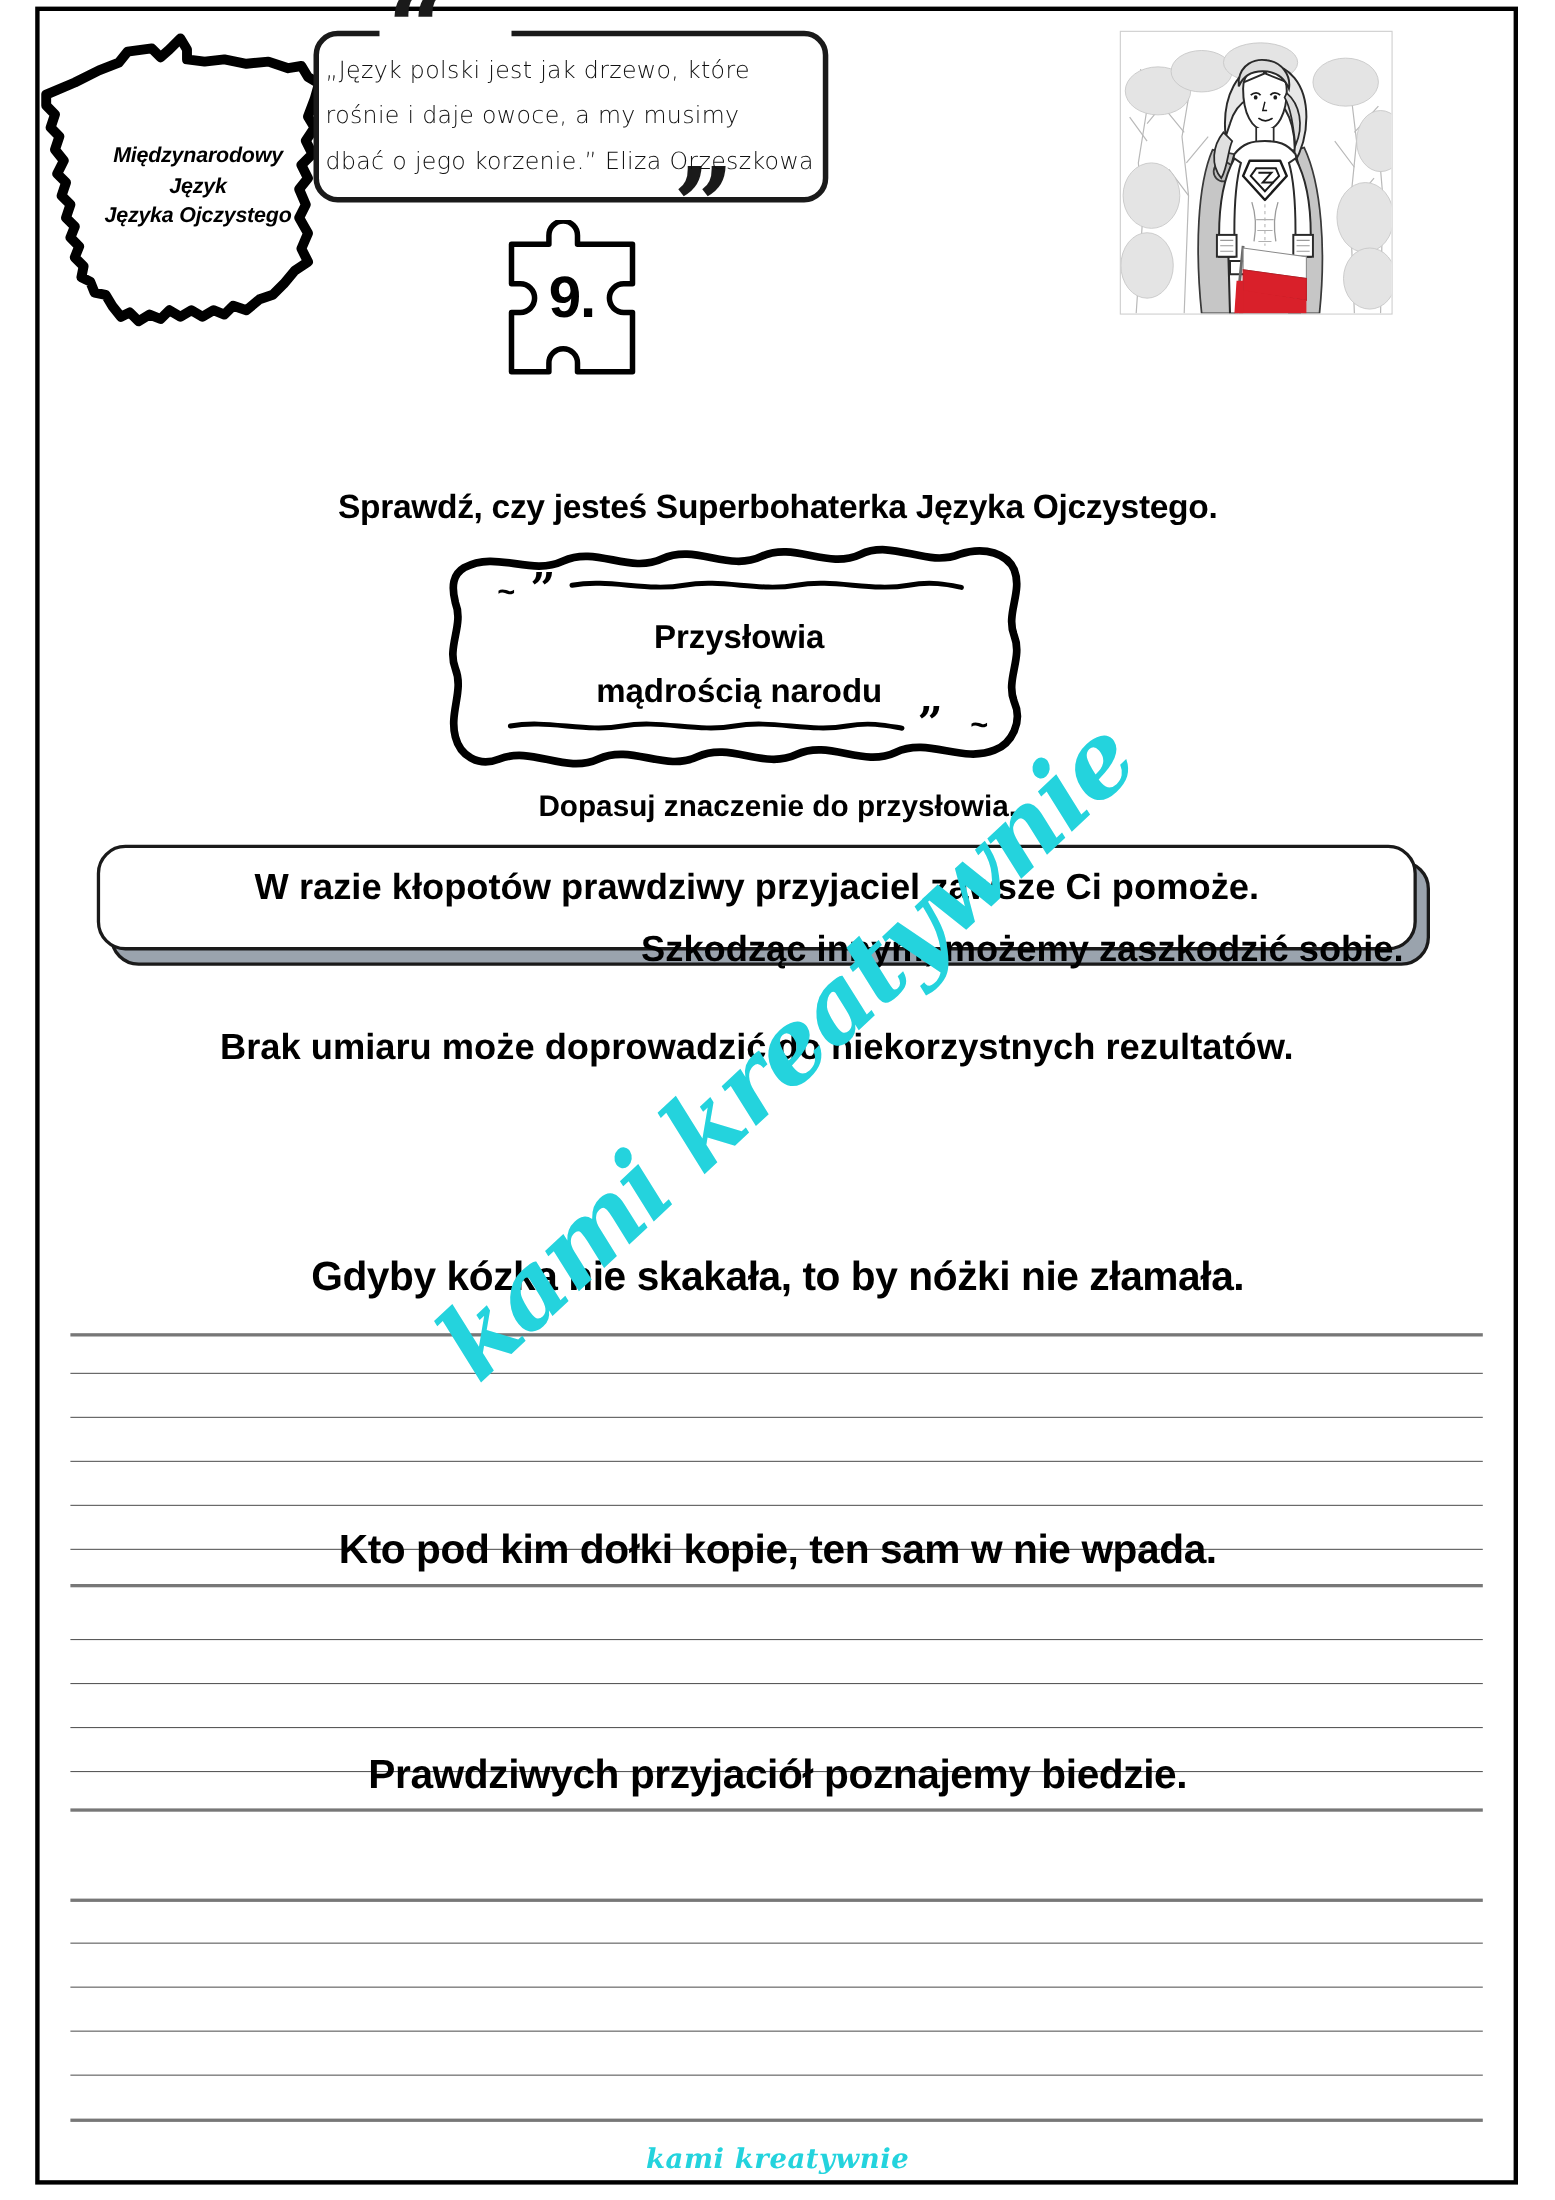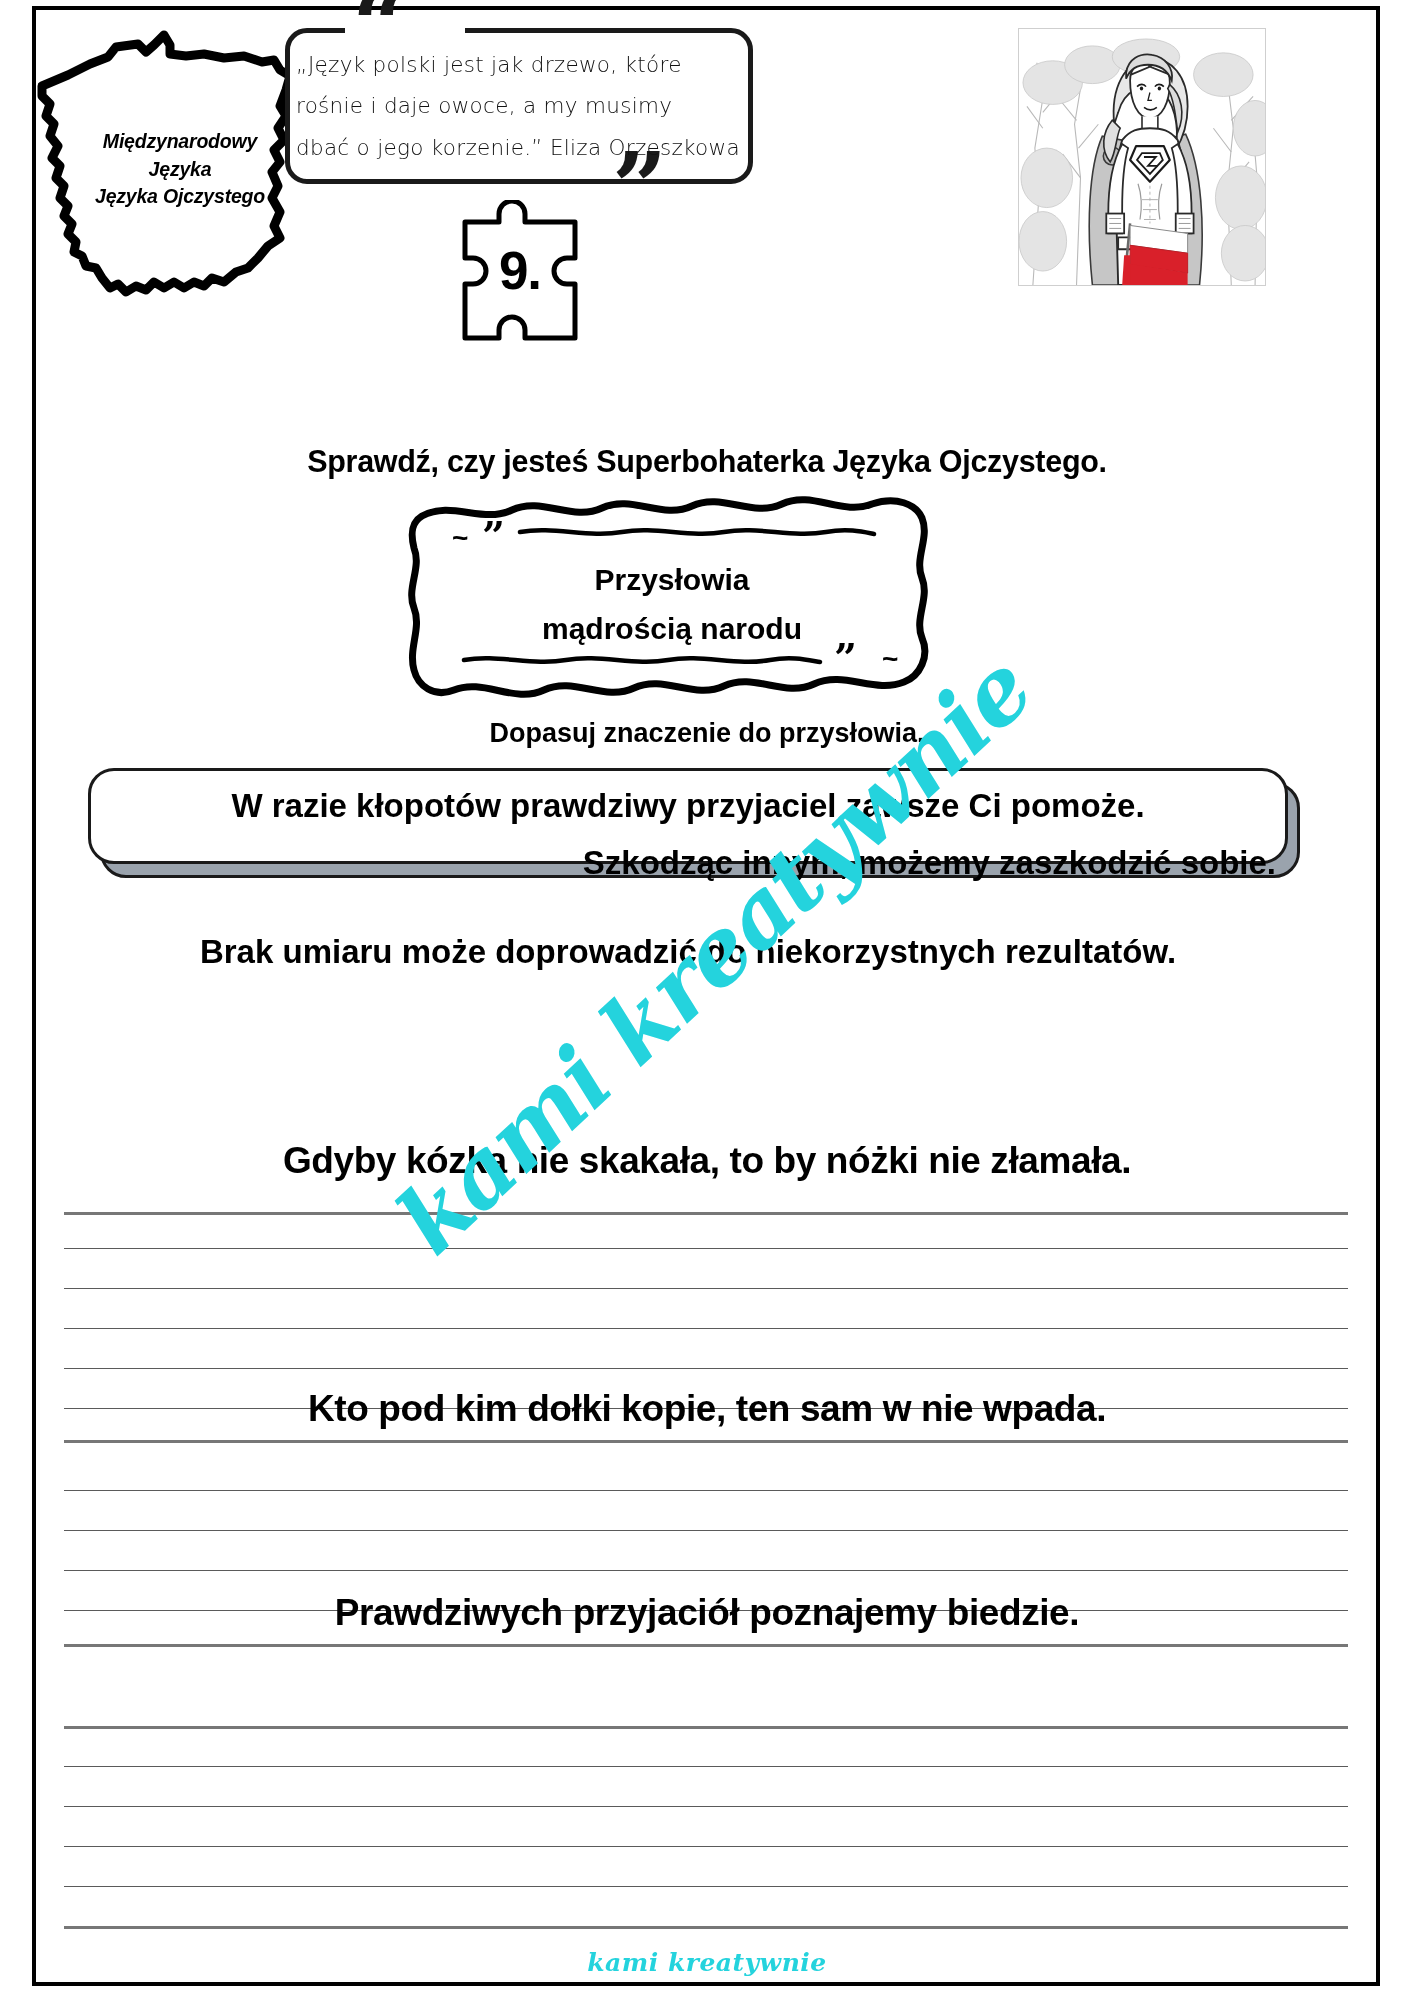--- a/index.html
+++ b/index.html
@@ -328,21 +328,21 @@
                L158,36 L176,34 L196,38 L216,36 L234,42 L246,40 L252,50 L262,56 L258,70 L252,86
                L258,96 L250,108 L256,120 L246,130 L252,142 L244,152 L250,166 L244,178 L252,192
                L246,206 L252,218 L240,226 L230,238 L220,248 L208,252 L196,262 L184,258 L176,266
                L166,262 L156,268 L146,262 L136,268 L126,262 L118,270 L108,266 L98,272 L90,264
                L82,268 L74,258 L68,248 L58,246 L54,236 L46,232 L48,222 L40,214 L44,204 L36,196
                L40,186 L32,178 L36,166 L28,158 L32,146 L24,138 L30,126 L22,116 L26,104 L18,96
                L22,84 L14,76 Z" fill="#ffffff" stroke="#000000" stroke-width="9" stroke-linejoin="round"></path>
     </svg>
     <div class="map-label">
       <div>Międzynarodowy</div>
-      <div>Języka</div>
+      <div>Język</div>
       <div>Języka Ojczystego</div>
     </div>
   </div>
 
   <div class="quote-box"></div>
   <div class="quote-gap-top"></div>
   <div class="qmark qmark-open">“</div>
   <div class="qmark qmark-close">”</div>
   <div class="quote-text">
     <div>„Język polski jest jak drzewo, które</div>

